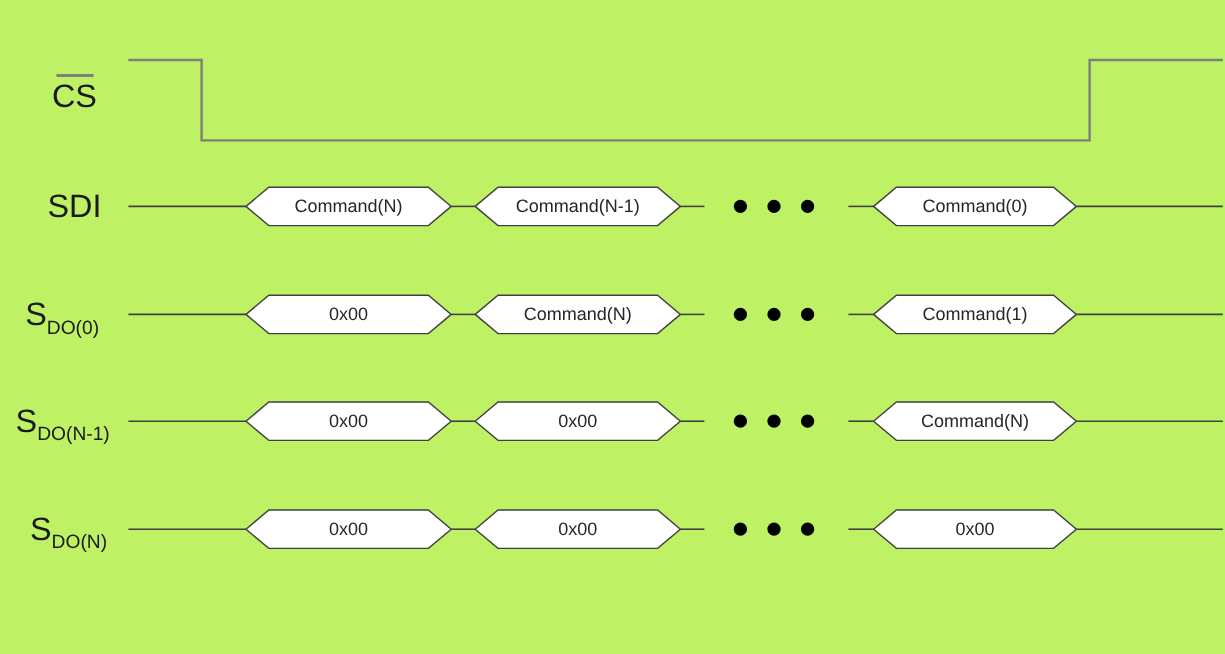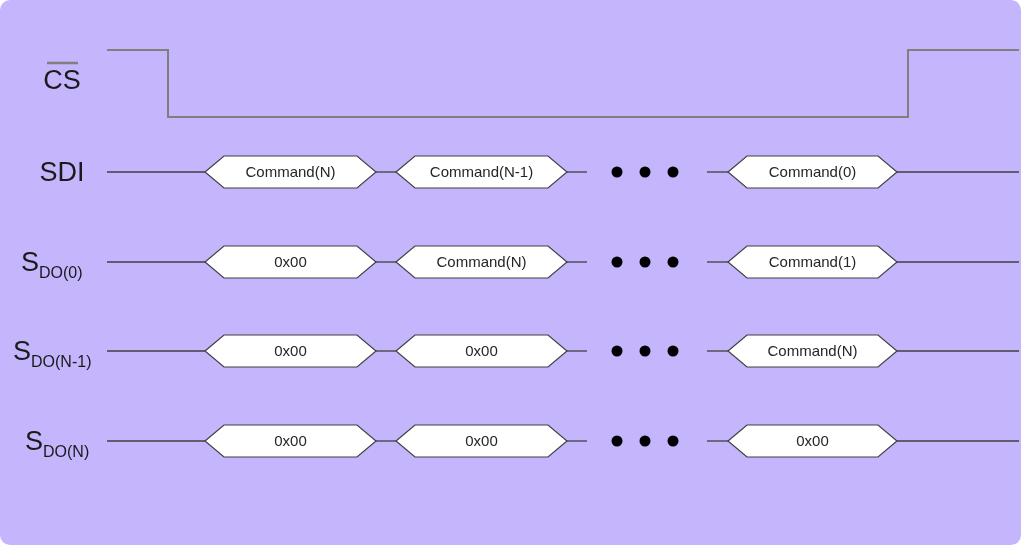--- a/index.html
+++ b/index.html
@@ -5,23 +5,22 @@
   html, body {
     margin: 0;
     padding: 0;
     background: #ffffff;
     font-family: "Liberation Sans", sans-serif;
   }
   .screen {
     position: relative;
     width: 1021px;
     height: 545px;
-    background: #c4b5fd;
+    background: #bef264;
     overflow: hidden;
-    border-radius: 10px;
   }
   svg text {
     font-family: "Liberation Sans", sans-serif;
   }
 </style>
 </head>
 <body>
 
 <div class="screen">
   <svg id="diagram-svg" width="1021" height="545" viewBox="0 0 1021 545" xmlns="http://www.w3.org/2000/svg">

